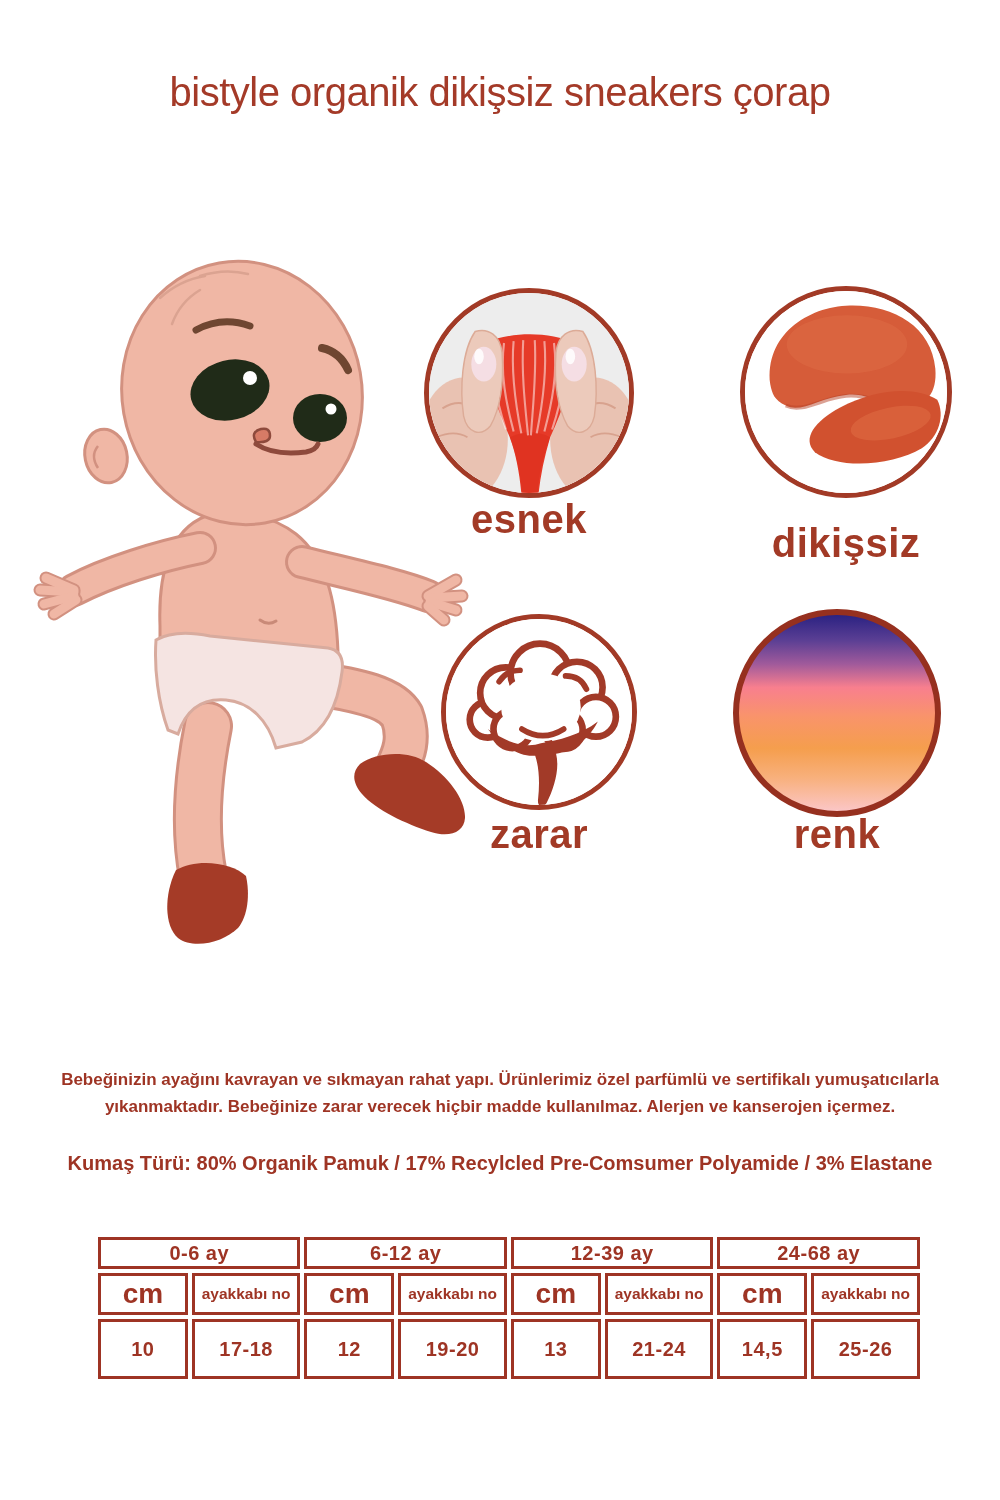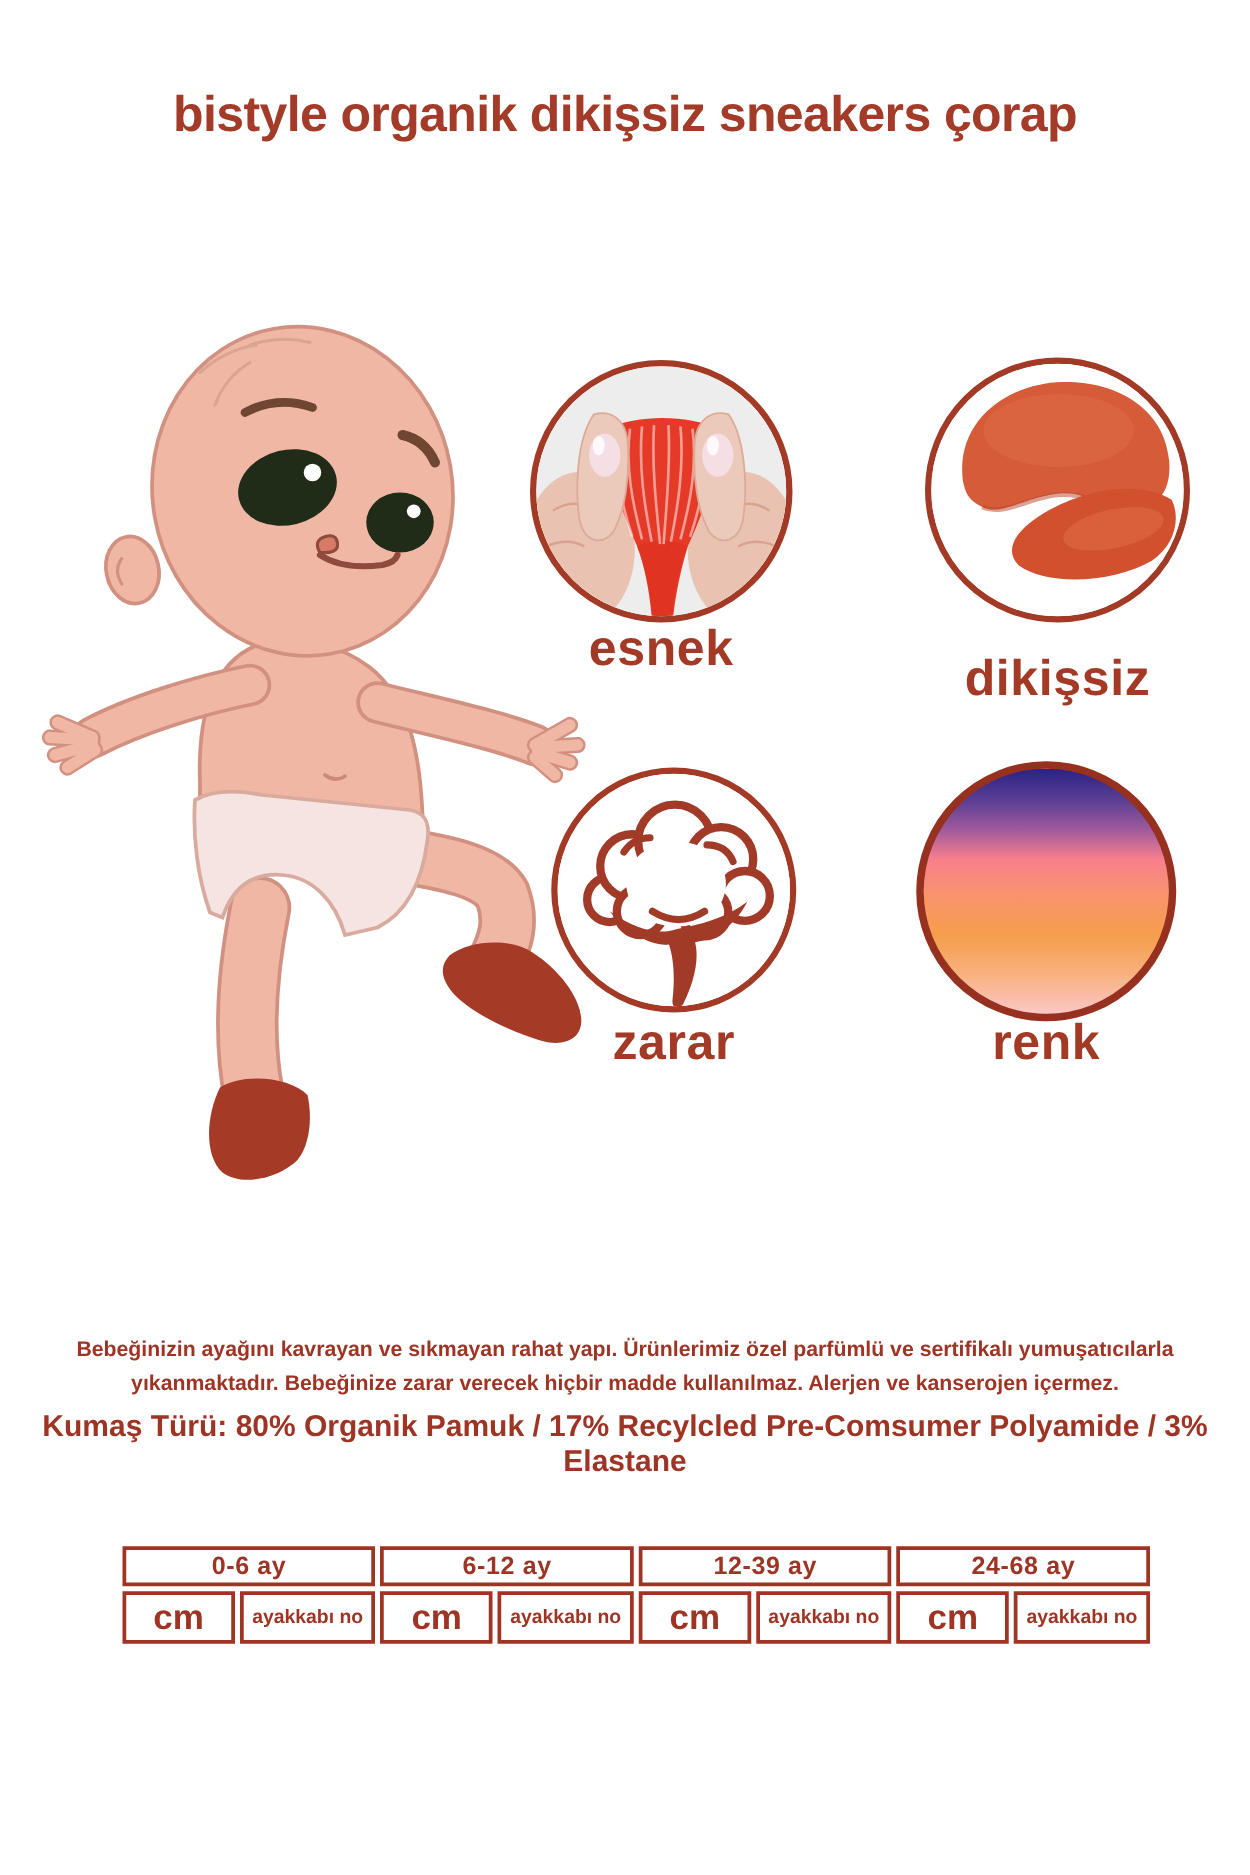--- a/index.html
+++ b/index.html
@@ -8,21 +8,21 @@
     --skin:#f0b7a5;
     --skinline:#d29180;
     --sock:#a53b27;
   }
   html,body{margin:0;padding:0;background:#ffffff;}
   body{font-family:"Liberation Sans", sans-serif;}
   .page{position:relative;width:1000px;height:1500px;background:#ffffff;overflow:hidden;}
 
   .title{
     position:absolute;top:70px;left:0;width:1000px;margin:0;
-    text-align:center;font-size:40px;font-weight:700;color:#a43a28;
+    text-align:center;font-size:40px;font-weight:400;color:#a43a28;
     letter-spacing:-0.5px;
   }
 
   .baby{position:absolute;left:10px;top:228px;width:460px;height:745px;}
 
   .feature-circle{
     position:absolute;border-radius:50%;overflow:hidden;
     border:5px solid var(--red2);box-sizing:border-box;background:#fff;
   }
   .fc-esnek{left:424px;top:288px;width:210px;height:210px;}
@@ -43,22 +43,22 @@
   .fl-dikissiz{left:740px;top:521px;width:212px;}
   .fl-pamuk{left:441px;top:812px;width:196px;}
   .fl-renk{left:733px;top:812px;width:208px;}
 
   .desc{
     position:absolute;top:1066px;left:50px;width:900px;margin:0;
     text-align:center;font-size:17px;font-weight:700;color:var(--red);
     line-height:27px;
   }
   .fabric{
-    position:absolute;top:1128px;left:0;width:1000px;margin:0;
-    text-align:center;font-size:24px;font-weight:700;color:var(--red);
+    position:absolute;top:1152px;left:0;width:1000px;margin:0;
+    text-align:center;font-size:20px;font-weight:700;color:var(--red);
   }
 
   table.sizes{
     position:absolute;left:94px;top:1233px;width:830px;
     border-collapse:separate;border-spacing:4px;table-layout:fixed;
   }
   table.sizes th, table.sizes td{
     border:3px solid var(--red);color:var(--red);font-weight:800;
     text-align:center;vertical-align:middle;background:#fff;padding:0;
   }
@@ -235,16 +235,26 @@
     <tr>
       <td class="sub sub-cm">cm</td>
       <td class="sub sub-shoe">ayakkabı no</td>
       <td class="sub sub-cm">cm</td>
       <td class="sub sub-shoe">ayakkabı no</td>
       <td class="sub sub-cm">cm</td>
       <td class="sub sub-shoe">ayakkabı no</td>
       <td class="sub sub-cm">cm</td>
       <td class="sub sub-shoe">ayakkabı no</td>
     </tr>
+    <tr>
+      <td class="val">10</td>
+      <td class="val">17-18</td>
+      <td class="val">12</td>
+      <td class="val">19-20</td>
+      <td class="val">13</td>
+      <td class="val">21-24</td>
+      <td class="val">14,5</td>
+      <td class="val">25-26</td>
+    </tr>
   </tbody>
     </table>
 
 </div>
 
 </body></html>

